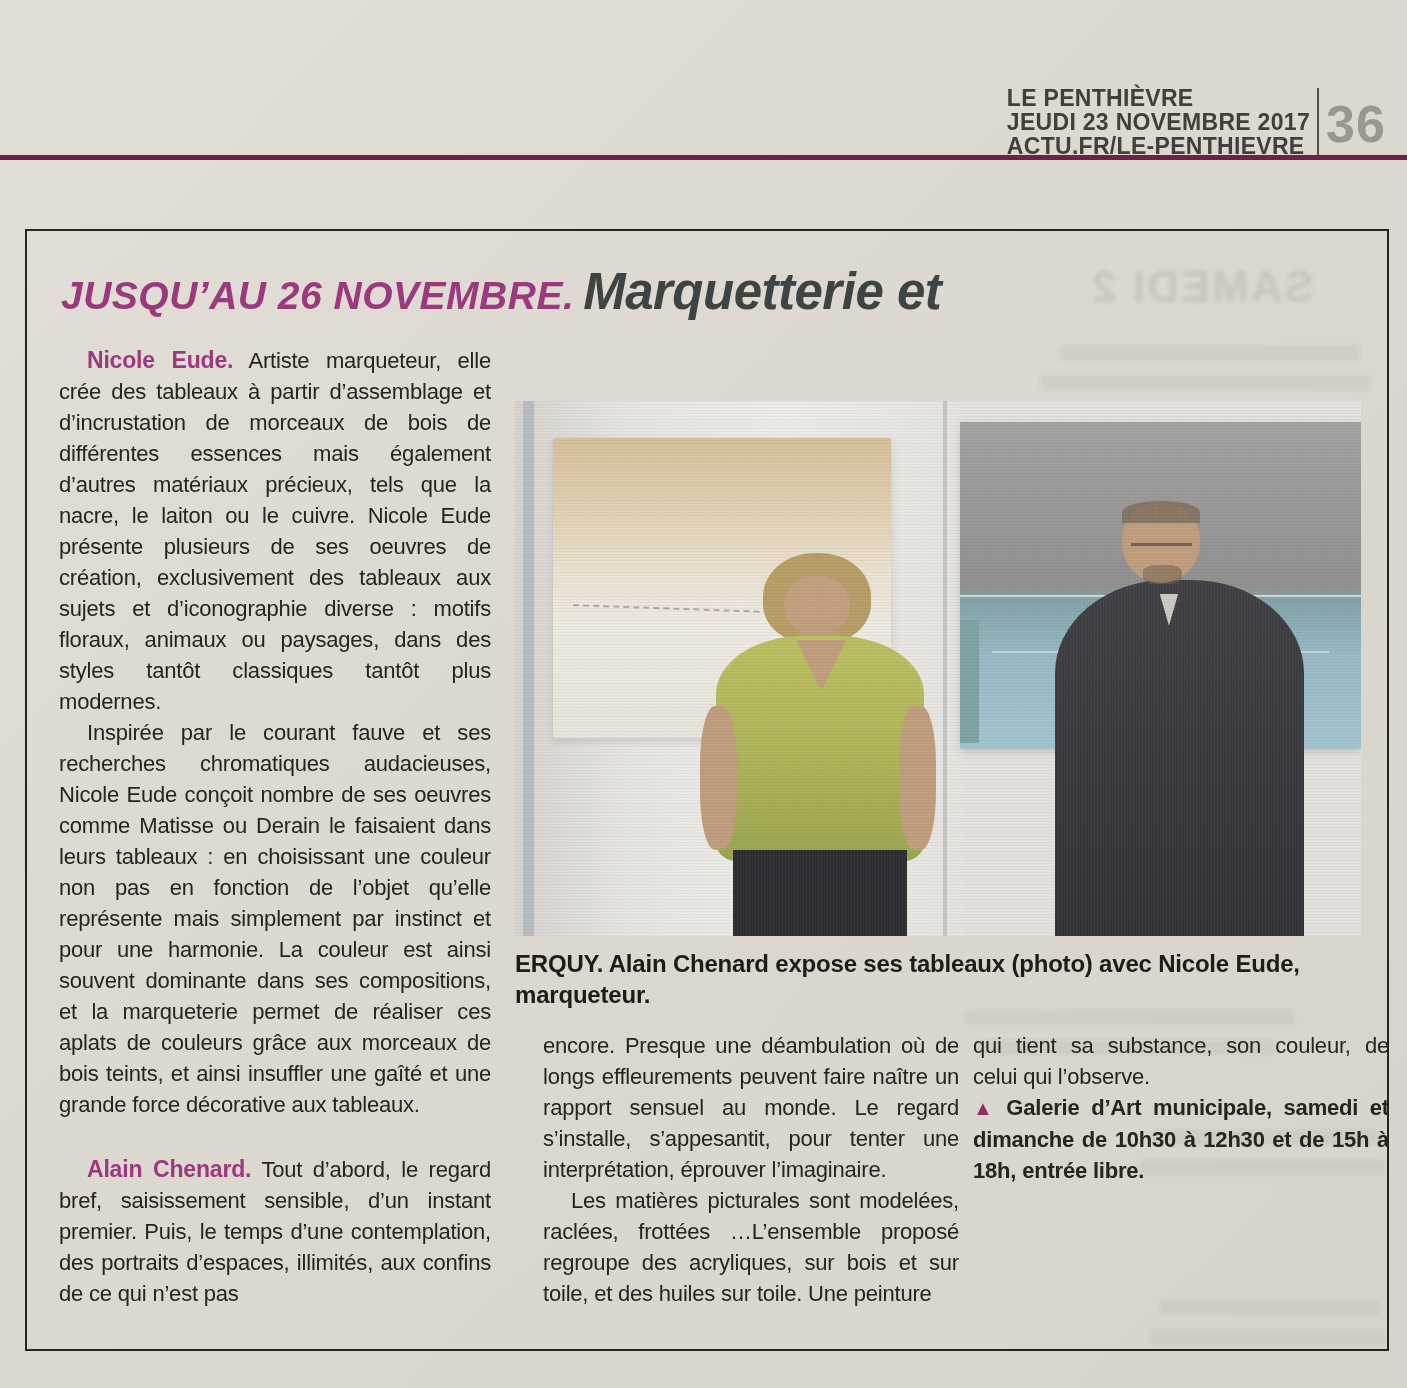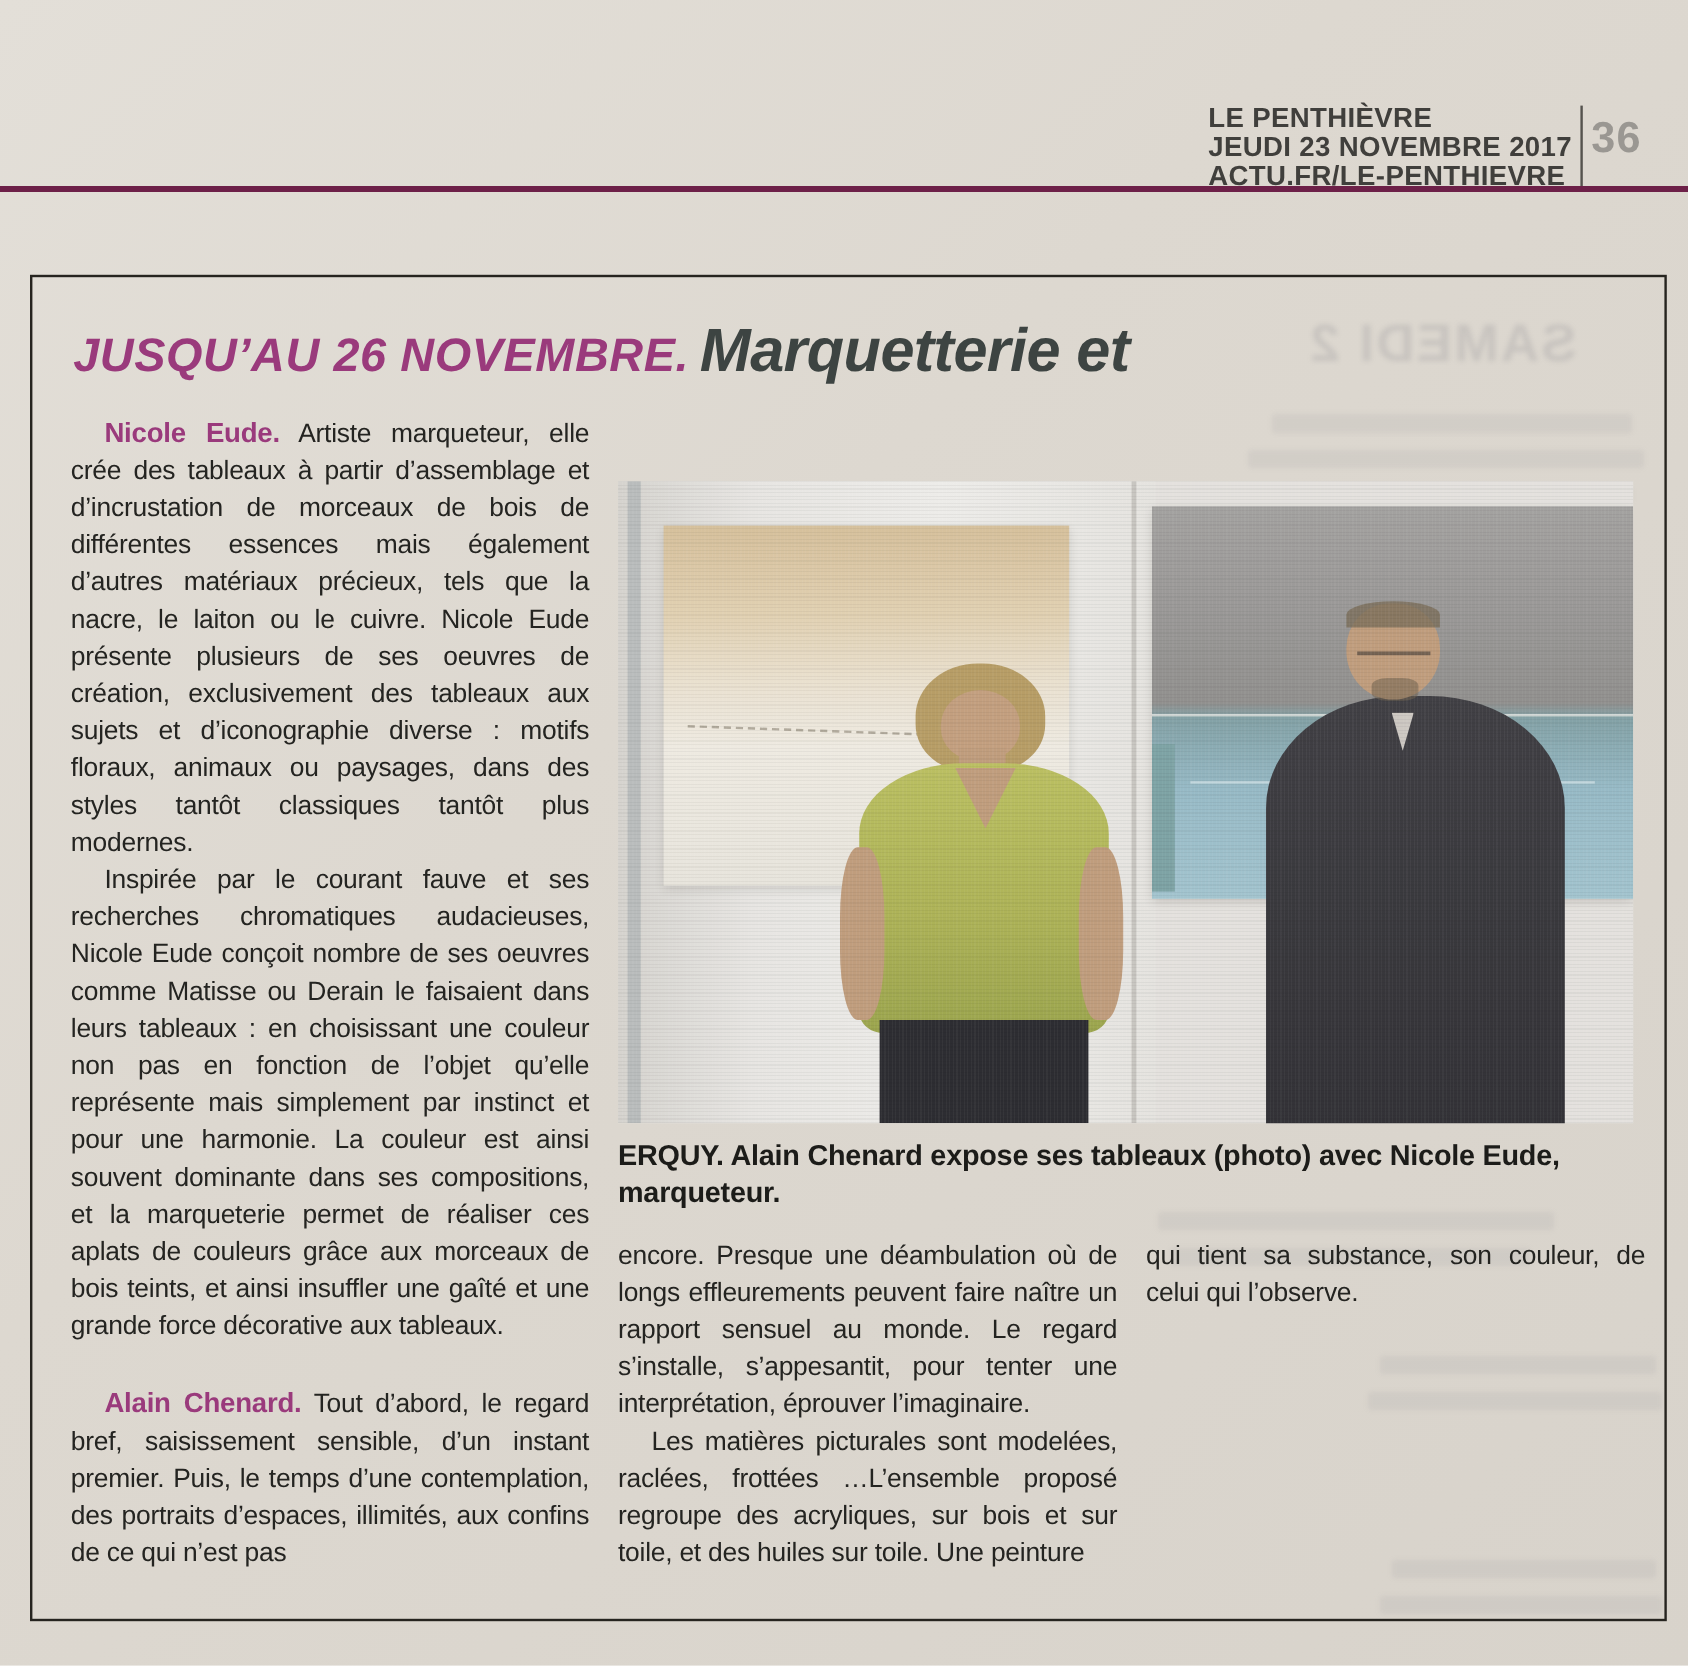--- a/index.html
+++ b/index.html
@@ -6,21 +6,21 @@
   body{
     width:1407px;height:1388px;position:relative;overflow:hidden;
     background:linear-gradient(135deg,#e3dfd8 0%,#ddd8d0 40%,#d8d3cb 100%);
     font-family:"Liberation Sans",sans-serif;
     -webkit-font-smoothing:antialiased;
   }
   
   .masthead{position:absolute;top:86px;right:97px;text-align:left;z-index:3;}
   .masthead div{font-weight:bold;font-size:23px;line-height:24px;color:#403f3c;letter-spacing:.3px;}
   .mast-sep{position:absolute;left:1317px;top:88px;width:2px;height:72px;background:#55534e;z-index:3;}
-  .page-number{position:absolute;left:1326px;top:94px;font-size:36px;font-weight:bold;color:#9a9792;z-index:3;letter-spacing:1px;}
+  .page-number{position:absolute;left:1326px;top:94px;font-size:52px;font-weight:bold;color:#9a9792;z-index:3;letter-spacing:1px;}
   .top-rule{position:absolute;left:0;top:155px;width:1407px;height:5px;background:#6d2048;z-index:3;}
 
   
   .ghost{position:absolute;z-index:1;filter:blur(2px);pointer-events:none;}
   .ghost-text{font-weight:bold;color:rgba(105,105,120,.17);transform:scaleX(-1);font-size:44px;letter-spacing:2px;}
   .ghost-bar{background:rgba(125,125,140,.10);border-radius:3px;}
 
   
   .article-box{
     position:absolute;left:25px;top:229px;width:1364px;height:1122px;
@@ -72,21 +72,21 @@
   .m-beard{left:74.2%;top:30.6%;width:4.6%;height:3.6%;background:rgba(112,92,70,.55);border-radius:34%;}
   .m-jacket{left:63.8%;top:33.5%;width:29.5%;height:67%;background:linear-gradient(180deg,#3b3a40 0%,#2c2b31 100%);
             border-radius:45% 45% 0 0 / 26% 26% 0 0;}
   .m-collar{left:76.2%;top:36%;width:2.2%;height:6%;background:#cfc9c2;clip-path:polygon(0 0,100% 0,50% 100%);}
   .grain{left:0;top:0;width:100%;height:100%;
     background:repeating-linear-gradient(0deg,rgba(0,0,0,.045) 0 1px,transparent 1px 3px),
                repeating-linear-gradient(90deg,rgba(255,255,255,.04) 0 1px,transparent 1px 3px);}
 
   .caption{margin-top:12px;font-weight:bold;font-size:24px;line-height:31px;color:#1c1c19;letter-spacing:-.2px;width:840px;}
 
-  .cols{display:flex;gap:24px;margin-top:20px;}
+  .cols{display:flex;gap:14px;margin-top:20px;margin-left:28px;}
   .col{width:416px;flex:none;}
   .col p{margin:0;text-indent:28px;text-align:justify;font-size:22px;line-height:31px;color:#242421;letter-spacing:-.2px;}
   .col p.no-indent{text-indent:0;}
   .col p + p{margin-top:0;}
   .info-box{margin-top:56px;font-weight:bold;font-size:24px;line-height:32px;color:#2b2b27;text-indent:0;}
   .tri{color:#8c2f68;font-size:20px;margin-right:8px;}
 </style>
 </head>
 <body>
 
@@ -161,18 +161,19 @@
 
       <div class="caption">ERQUY. Alain Chenard expose ses tableaux (photo) avec Nicole Eude, marqueteur.</div>
 
       <div class="cols">
         <div class="col">
           <p class="no-indent">encore. Presque une déambulation où de longs effleurements peuvent faire naître un rapport sensuel au monde. Le regard s’installe, s’appesantit, pour tenter une interprétation, éprouver l’imaginaire.</p>
           <p>Les matières picturales sont modelées, raclées, frottées …L’ensemble proposé regroupe des acryliques, sur bois et sur toile, et des huiles sur toile. Une peinture</p>
         </div>
         <div class="col">
           <p class="no-indent">qui tient sa substance, son couleur, de celui qui l’observe.</p>
+          <p class="no-indent info-box"><span class="tri">▲</span><span>Galerie d’Art municipale, samedi et dimanche de 10h30 à 12h30 et de 15h à 18h, entrée libre.</span></p>
         </div>
       </div>
 
     </div>
   </div>
 </div>
 
 </body></html>

